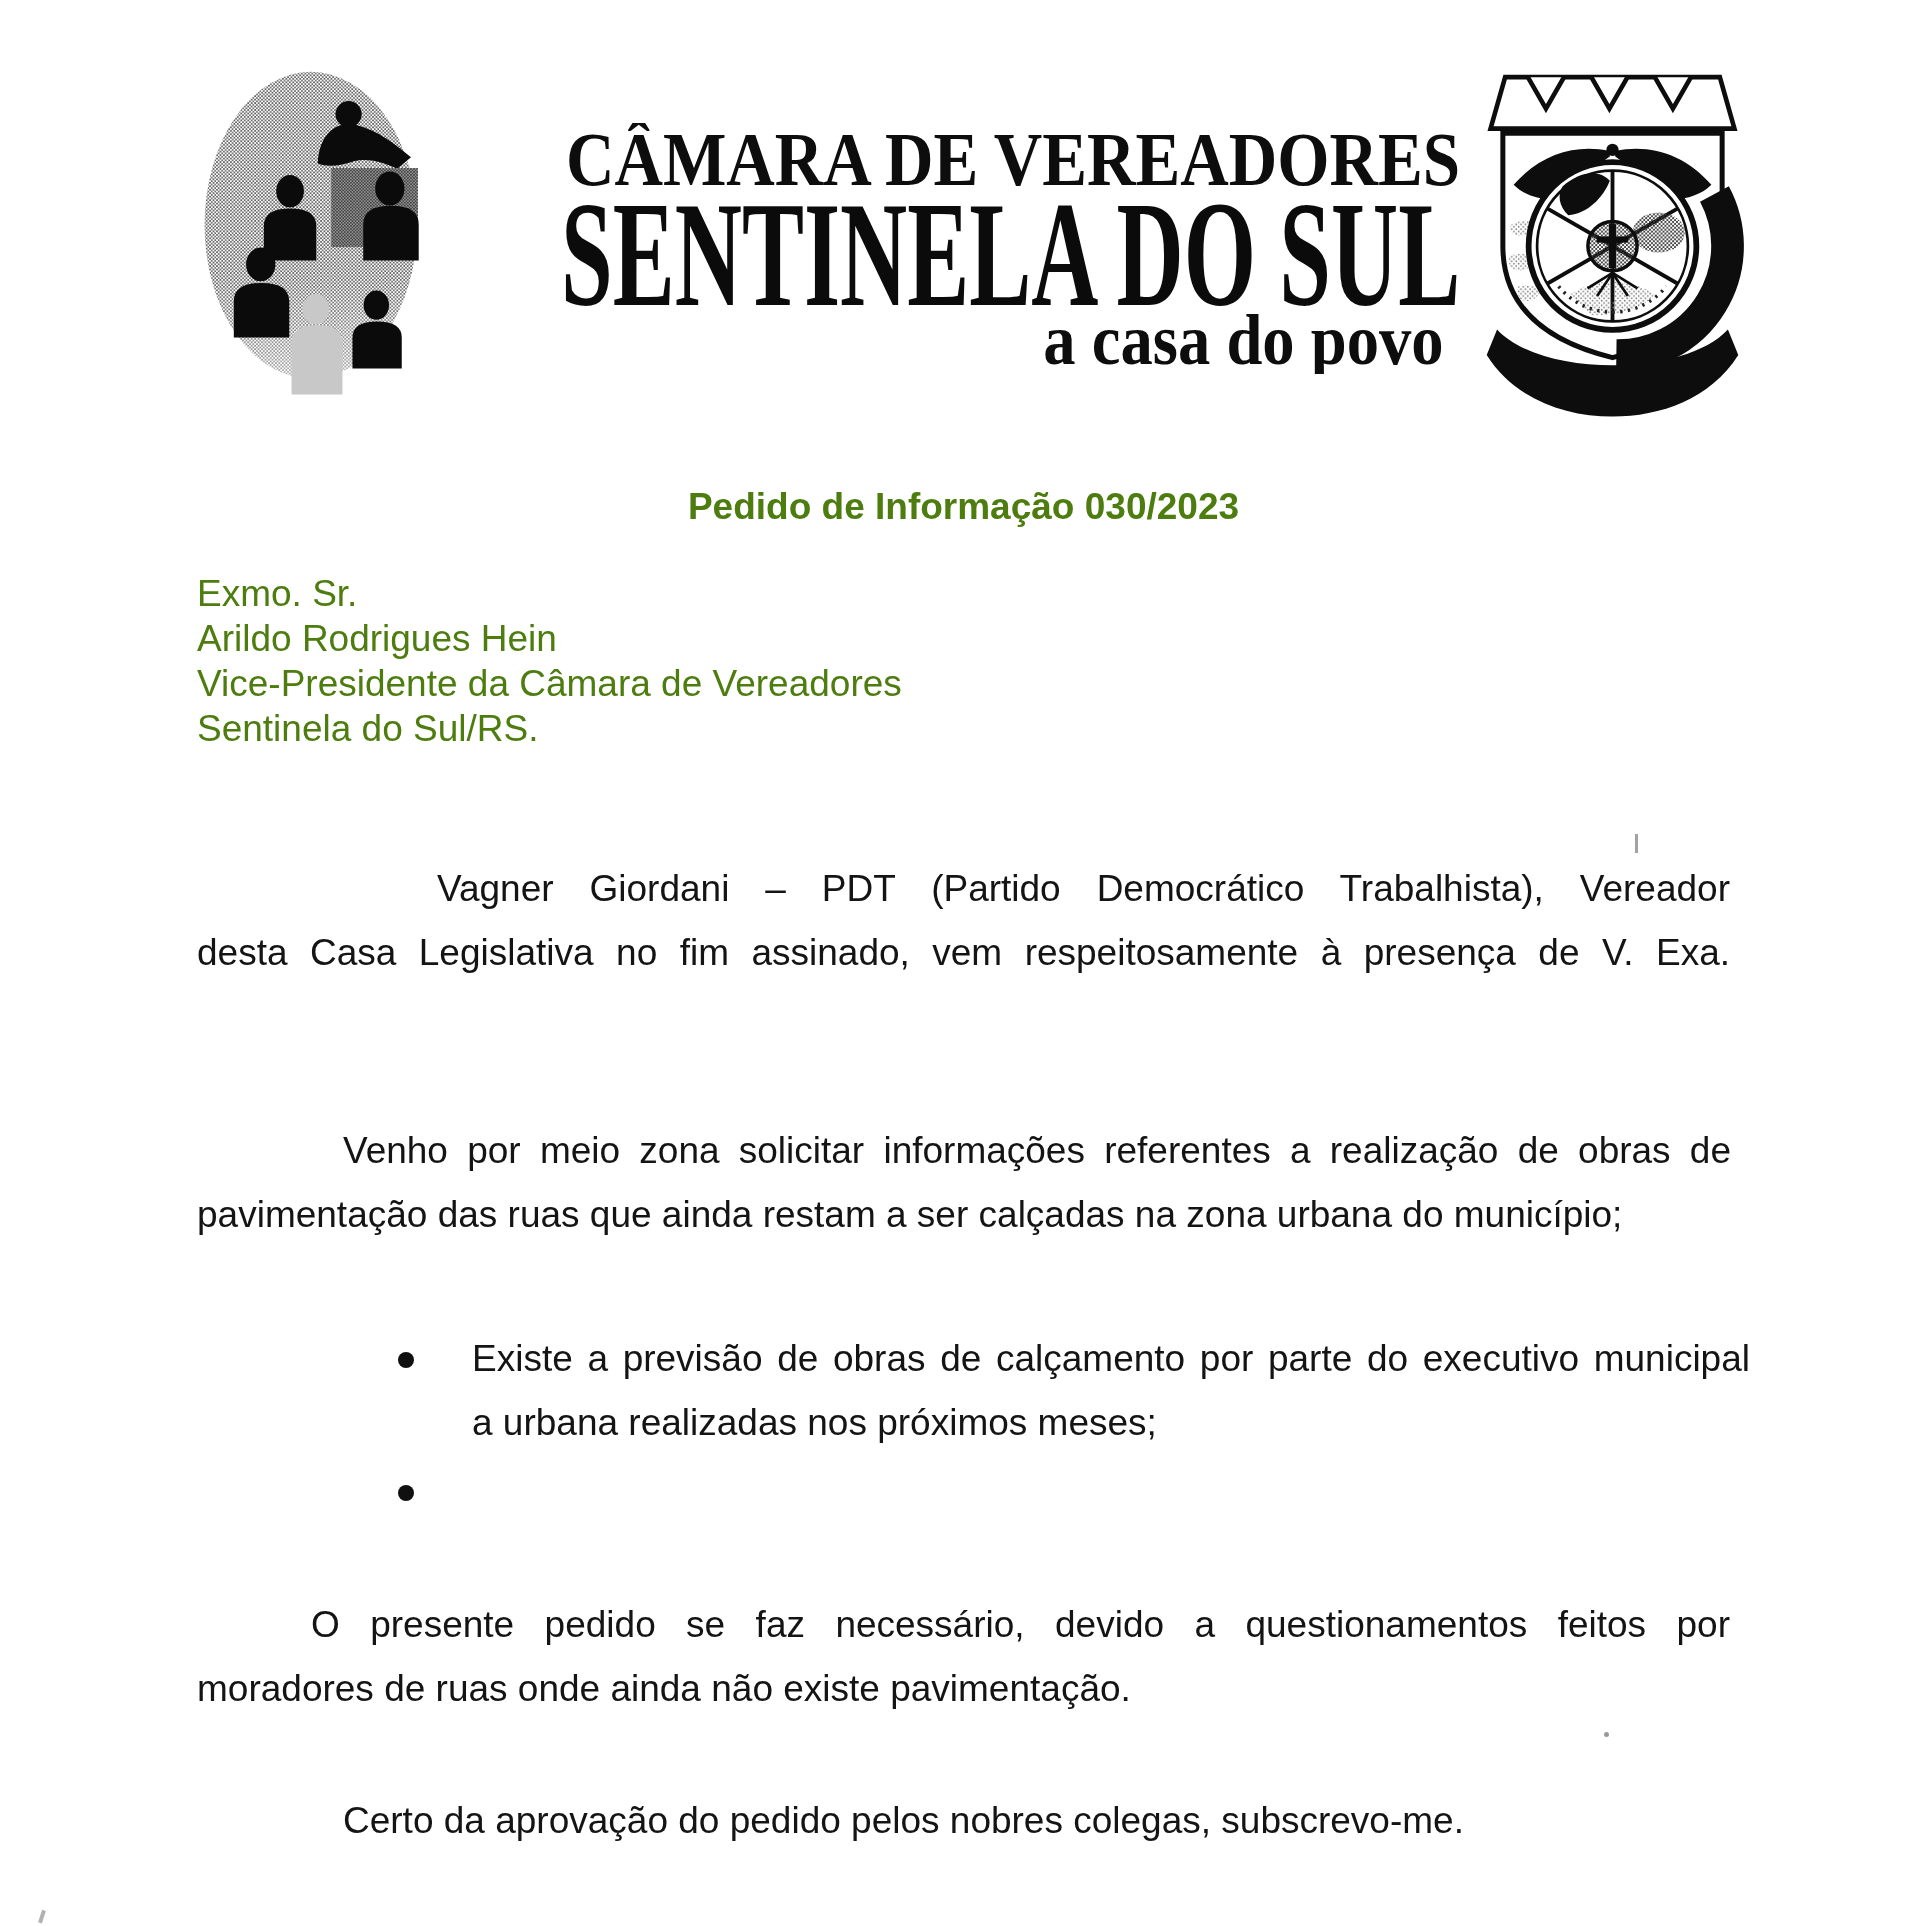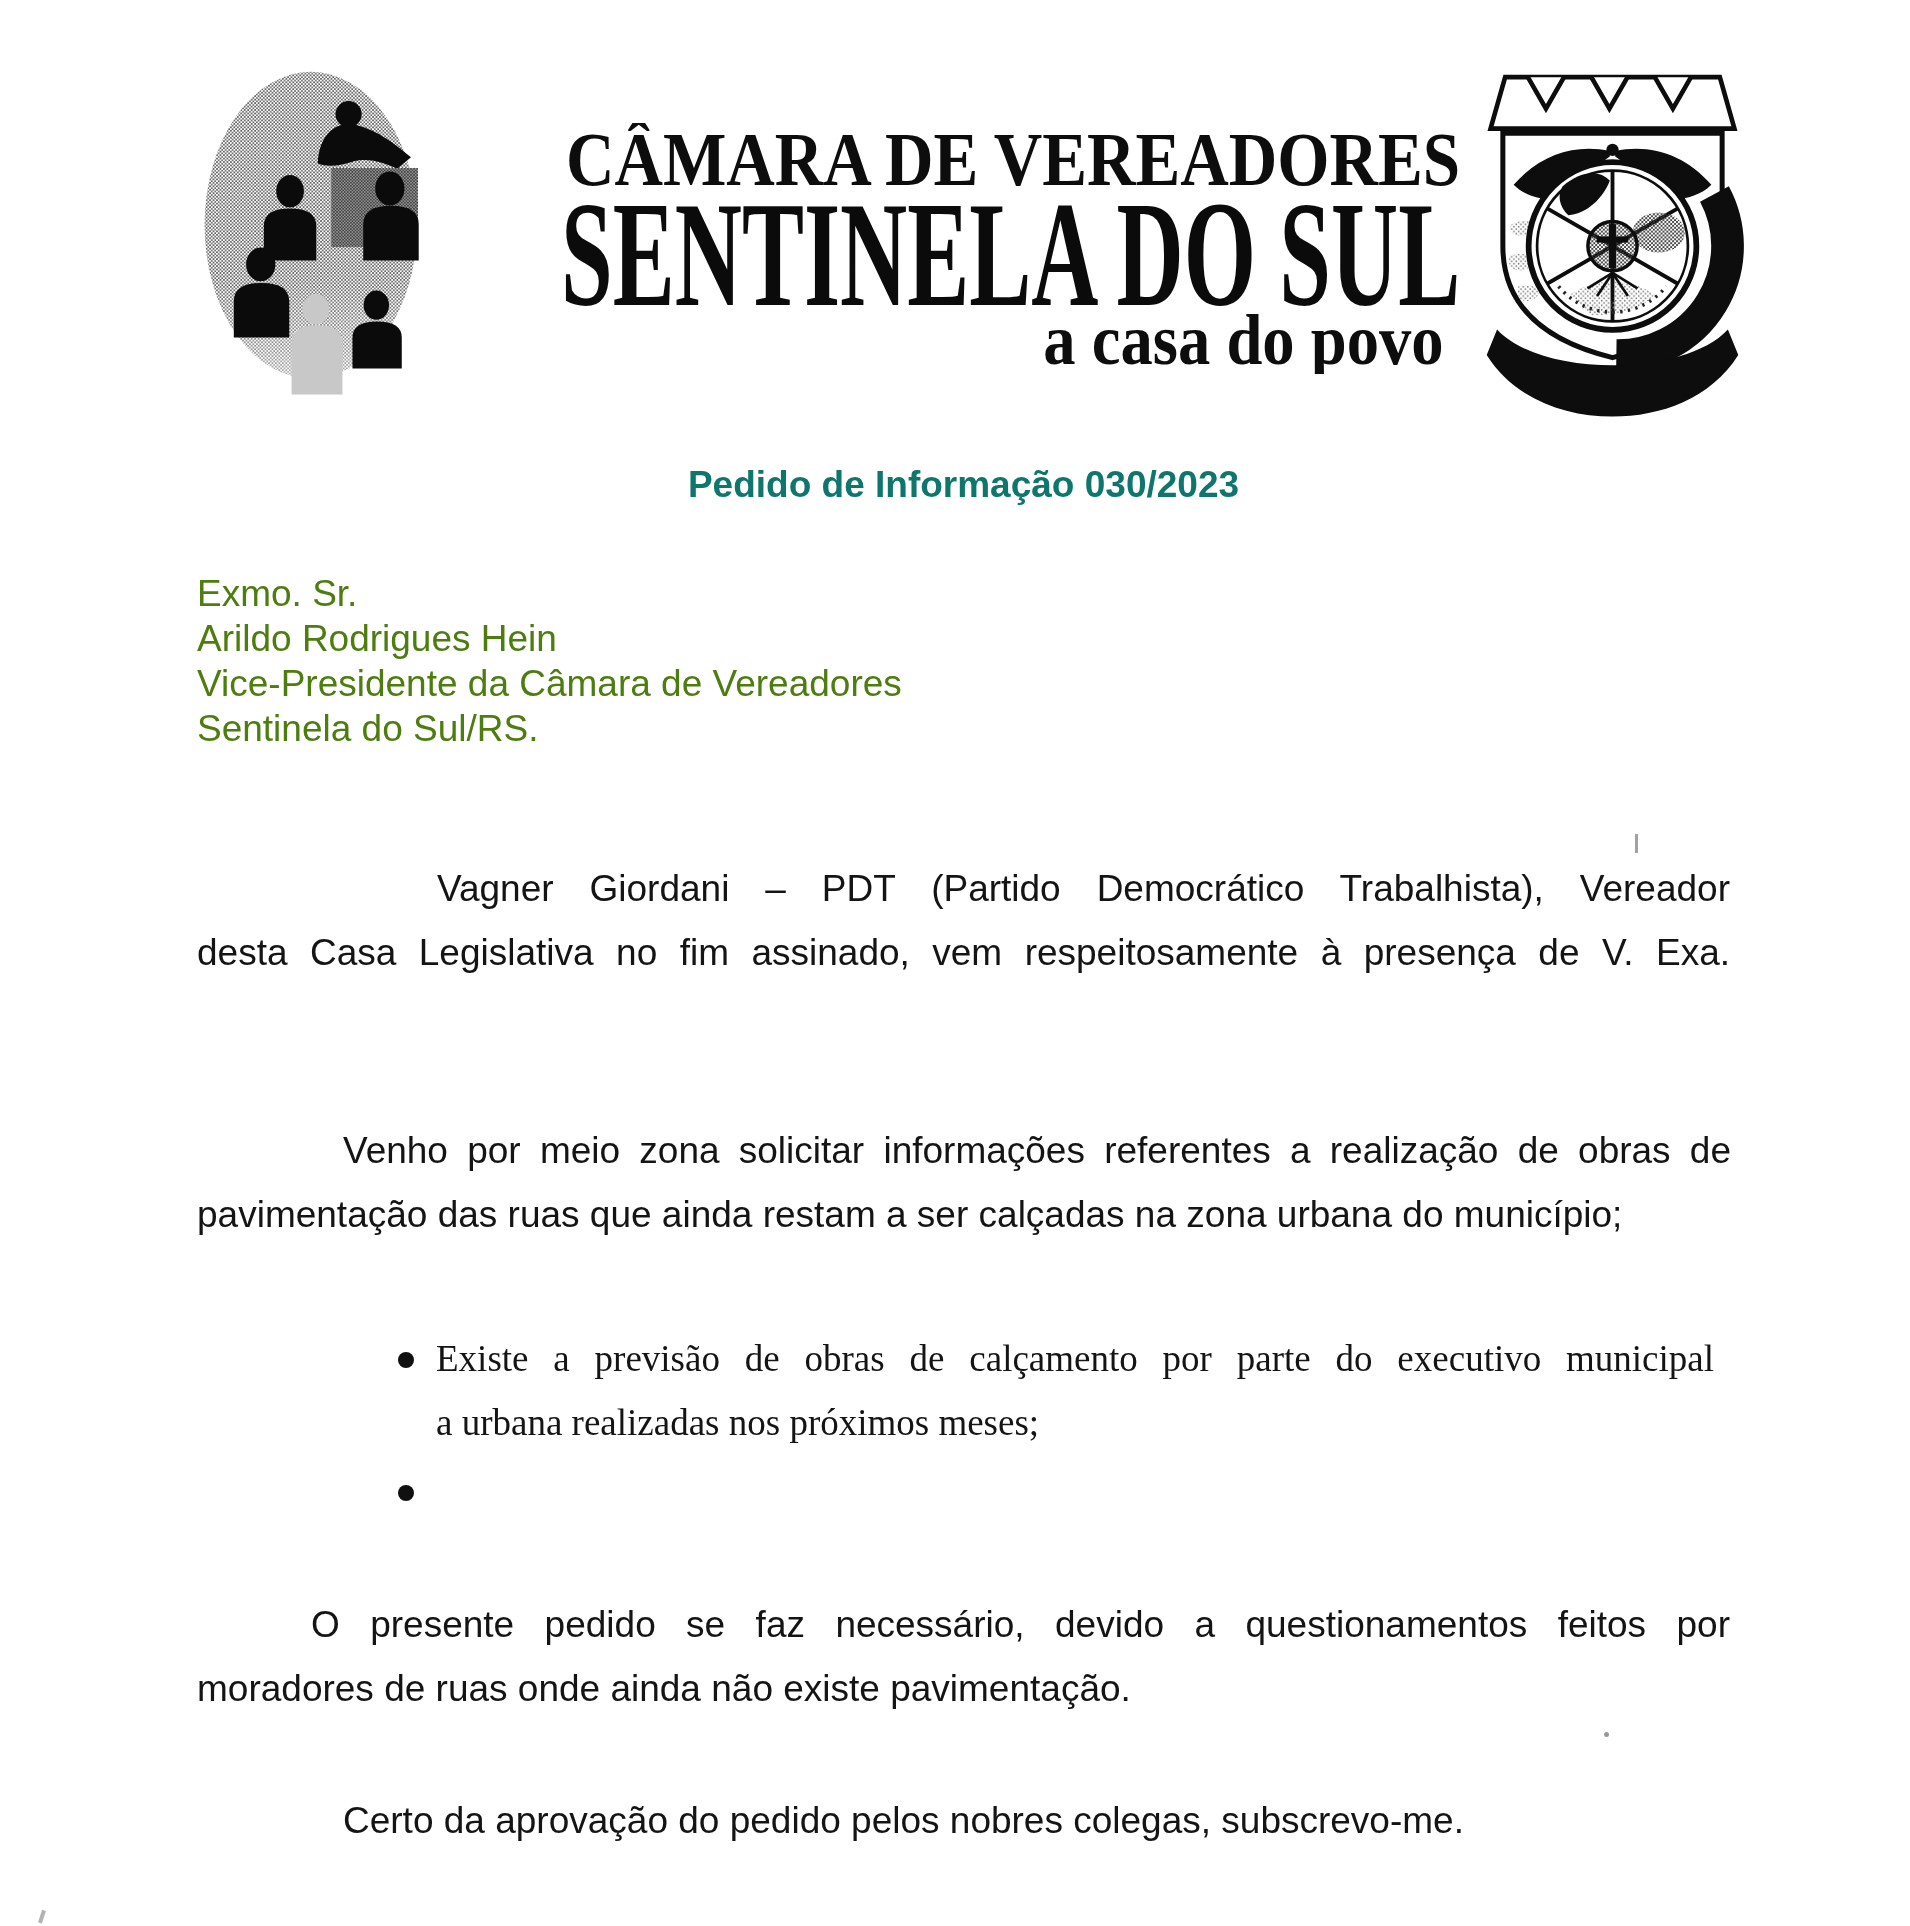--- a/index.html
+++ b/index.html
@@ -4,21 +4,21 @@
 <style>
   html,body{margin:0;padding:0;background:#888;}
   #page{position:relative;width:1911px;height:2702px;background:#ffffff;overflow:hidden;
         font-family:"Liberation Sans",sans-serif;color:#121212;}
   .abs{position:absolute;}
   .body-text{font-size:37px;color:#141414;}
   .line{height:64px;line-height:64px;}
   .just{text-align:justify;text-align-last:justify;}
   .b{font-weight:normal;}
   .addr{font-size:37px;line-height:45px;color:#4d7c0f;}
-  .doc-title{font-size:37px;font-weight:bold;text-align:center;color:#0f766e;}
+  .doc-title{font-size:37px;font-weight:bold;text-align:center;color:#4d7c0f;margin-top:22px;}
   .bullet-dot{width:16px;height:16px;border-radius:50%;background:#101010;}
   .speck{background:#555;}
   svg text{font-family:"Liberation Serif",serif;}
 </style>
 </head>
 <body>
 
 <div id="page">
 
   <svg class="abs" style="left:202px;top:71px;" width="220" height="339" viewBox="0 0 570 880">
@@ -156,21 +156,21 @@
     <div class="line just b" style="padding-left:240px;width:1293px;">Vagner Giordani – PDT (Partido Democrático Trabalhista), Vereador</div>
     <div class="line just"><span class="b">desta Casa Legislativa no fim assinado,</span> <span>vem respeitosamente à presença de V. Exa.</span></div>
   </div>
 
   <div class="abs body-text" style="left:197px;top:1119px;width:1533px;">
     <div class="line just" style="padding-left:146px;width:1388px;">Venho por meio zona solicitar informações referentes a realização de obras de</div>
     <div class="line">pavimentação das ruas que ainda restam a ser calçadas na zona urbana do município;</div>
   </div>
 
   <div class="abs bullet-dot" style="left:398px;top:1352px;"></div>
-  <div class="abs body-text" style="left:436px;top:1327px;width:1278px;font-family:Liberation Serif, serif;">
+  <div class="abs body-text" style="left:472px;top:1327px;width:1278px;">
     <div class="line just">Existe a previsão de obras de calçamento por parte do executivo municipal</div>
     <div class="line">a urbana realizadas nos próximos meses;</div>
   </div>
   <div class="abs bullet-dot" style="left:398px;top:1485px;"></div>
 
   <div class="abs body-text" style="left:197px;top:1593px;width:1533px;">
     <div class="line just" style="padding-left:114px;width:1419px;">O presente pedido se faz necessário, devido a questionamentos feitos por</div>
     <div class="line">moradores de ruas onde ainda não existe pavimentação.</div>
   </div>
 

